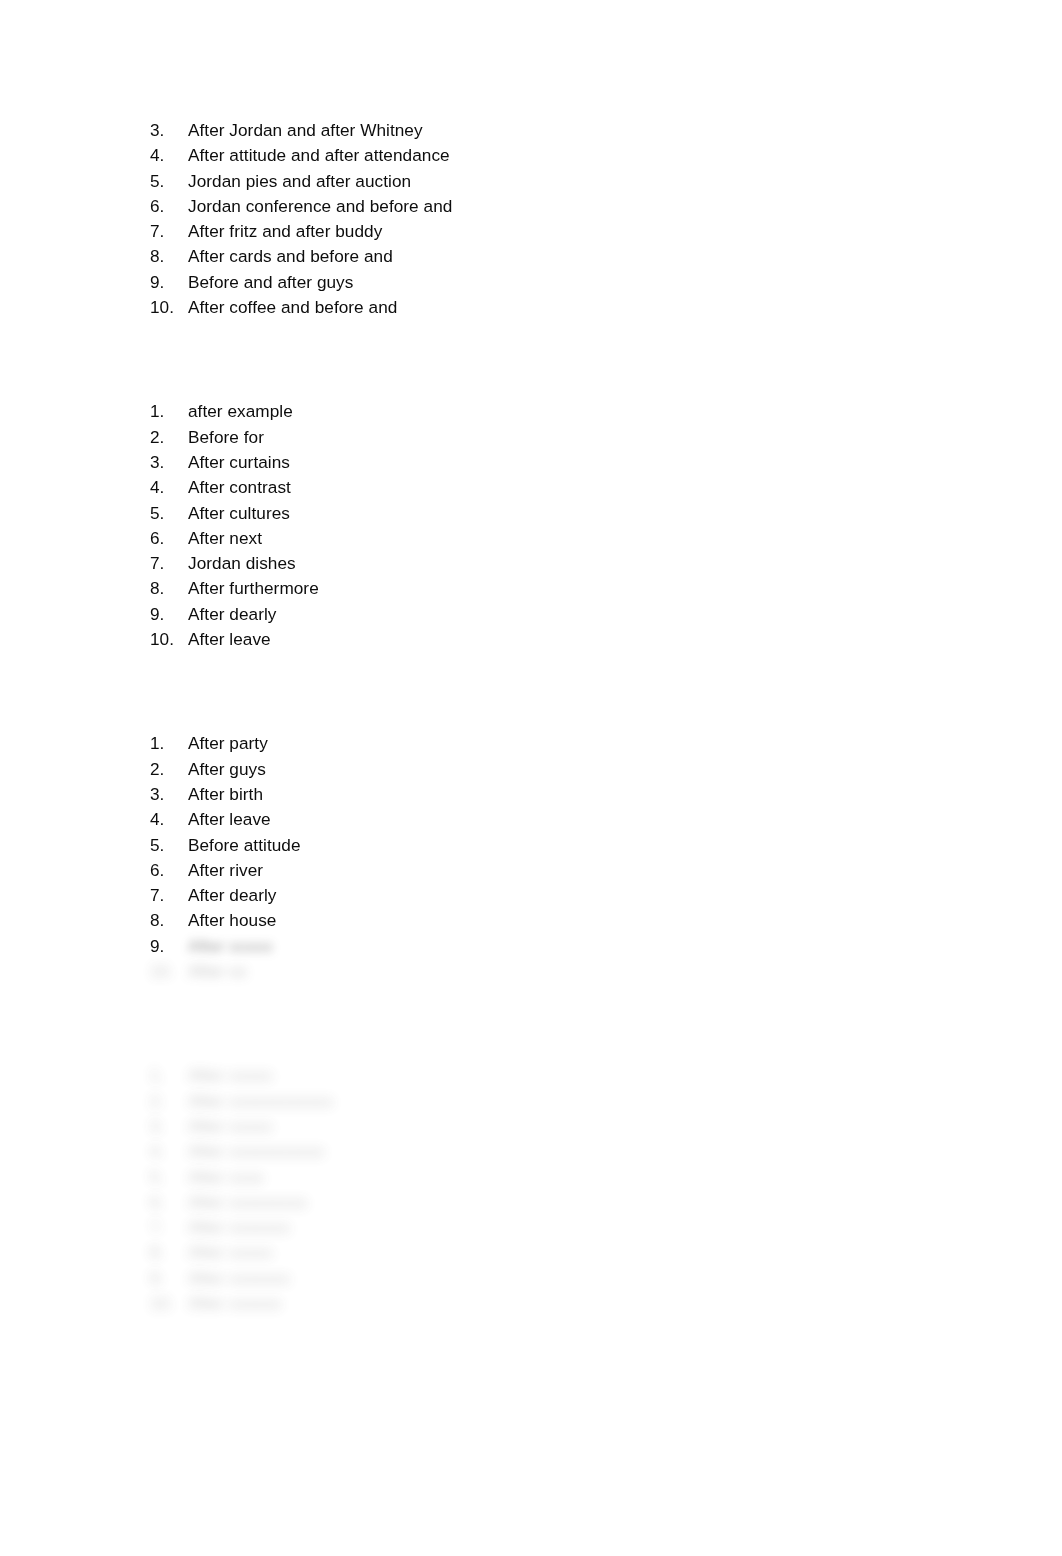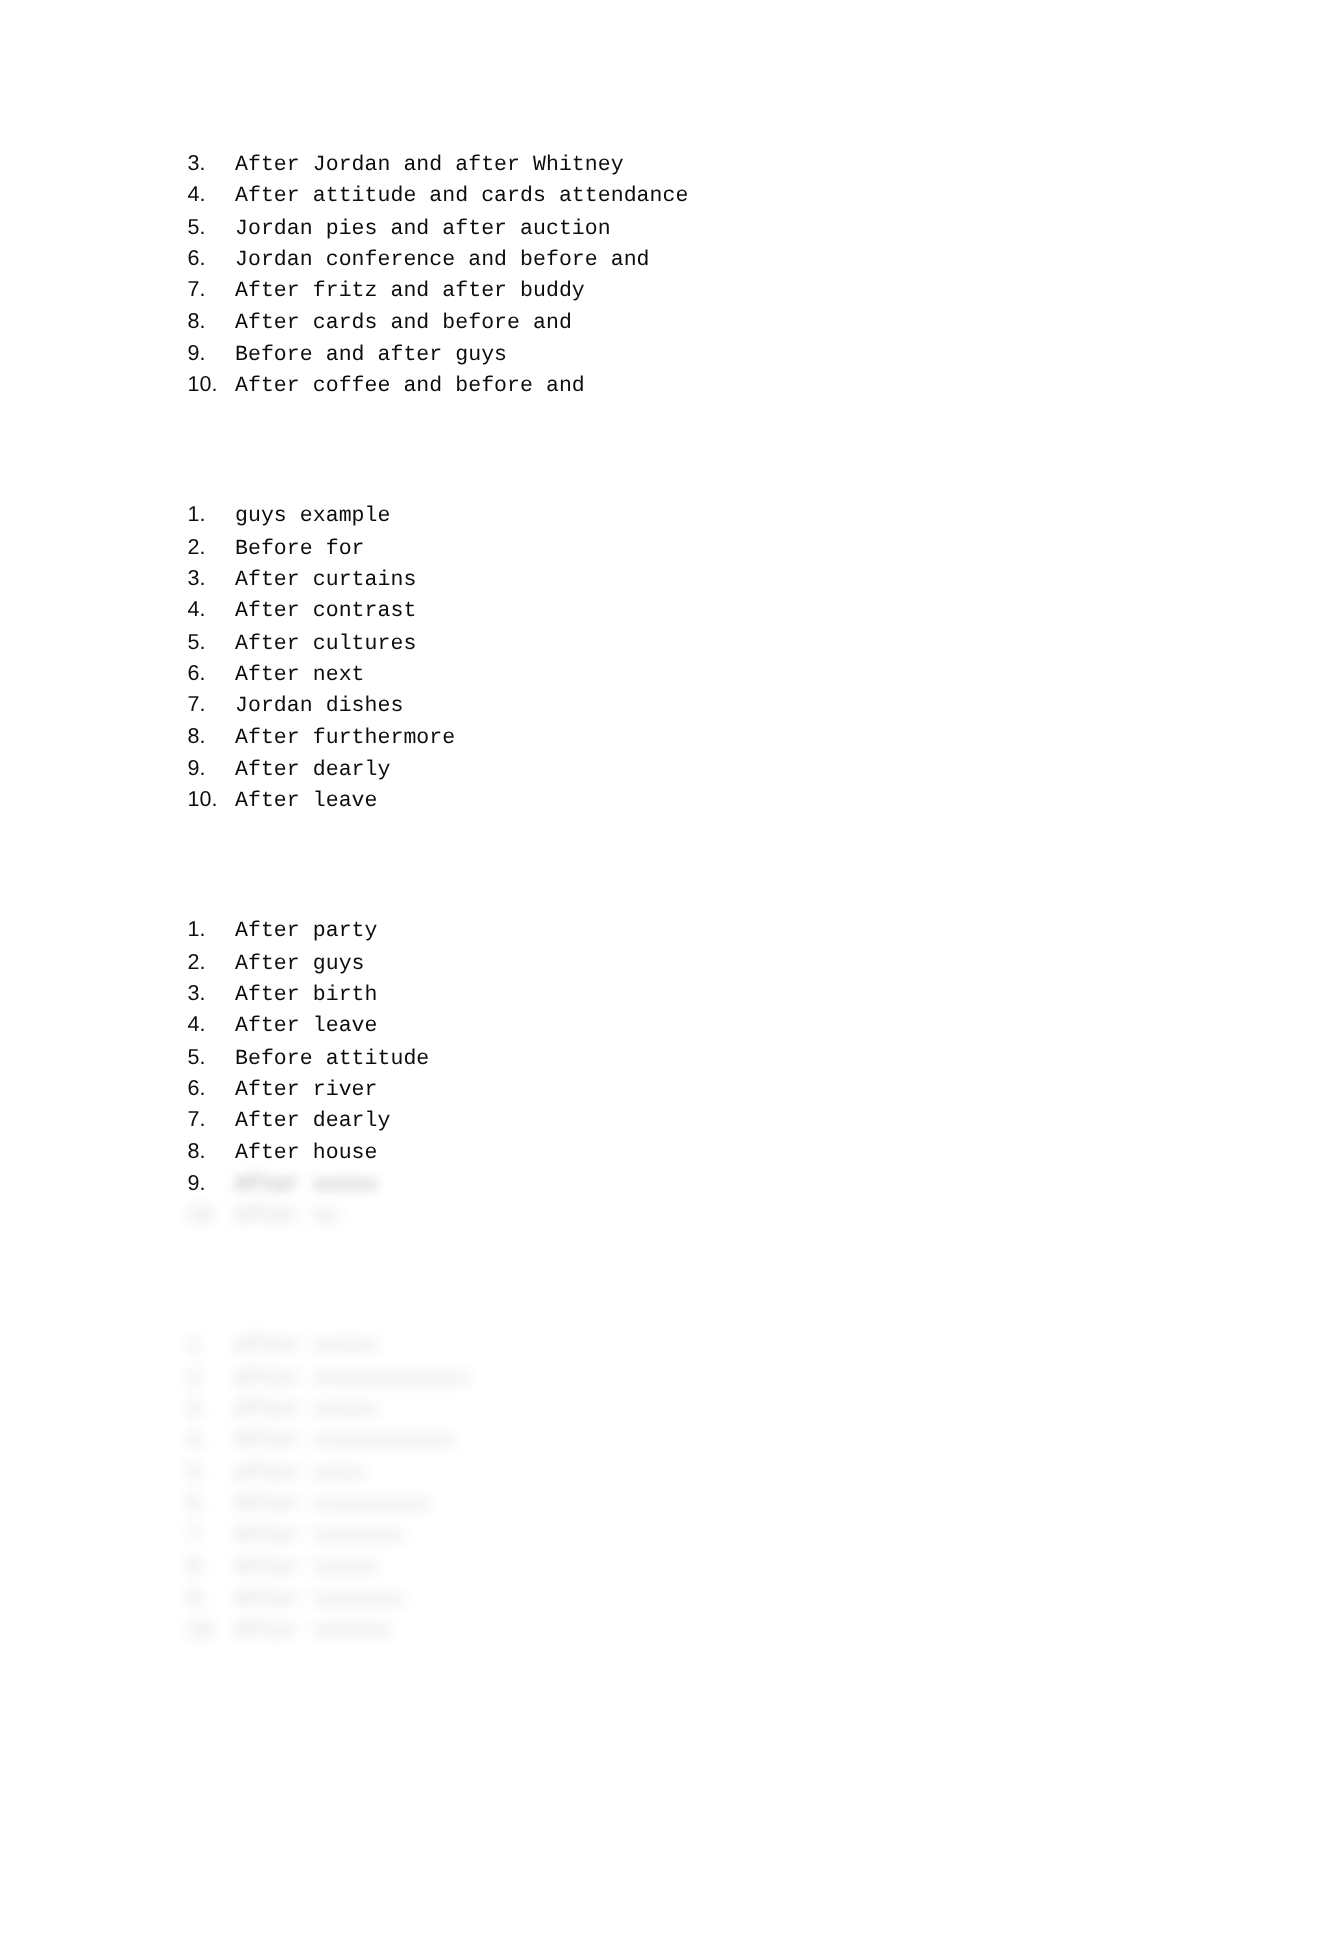--- a/index.html
+++ b/index.html
@@ -57,21 +57,20 @@
     font-size: 17.2px;
     color: #0d0d0d;
     white-space: nowrap;
   }
 
   .item-text {
     flex: 0 1 auto;
     font-size: 17.2px;
     color: #0d0d0d;
     white-space: nowrap;
-    font-family: Liberation Mono, monospace;
   }
 
   
   .blur-text {
     filter: blur(4.6px);
     opacity: 0.55;
     color: #4a4a4a;
   }
   .blur-strong {
     filter: blur(5.4px);
@@ -96,21 +95,21 @@
 <div class="page">
   <div class="doc-body">
 
     <ol class="list-block" style="list-style:none;margin:0;padding:0;">
       <li class="list-item">
         <span class="item-number">3.</span>
         <span class="item-text">After Jordan and after Whitney</span>
       </li>
       <li class="list-item">
         <span class="item-number">4.</span>
-        <span class="item-text">After attitude and cards attendance</span>
+        <span class="item-text">After attitude and after attendance</span>
       </li>
       <li class="list-item">
         <span class="item-number">5.</span>
         <span class="item-text">Jordan pies and after auction</span>
       </li>
       <li class="list-item">
         <span class="item-number">6.</span>
         <span class="item-text">Jordan conference and before and</span>
       </li>
       <li class="list-item">
@@ -129,21 +128,21 @@
         <span class="item-number">10.</span>
         <span class="item-text">After coffee and before and</span>
       </li>
     </ol>
 
     <div class="block-gap"></div>
 
     <ol class="list-block" style="list-style:none;margin:0;padding:0;">
       <li class="list-item">
         <span class="item-number">1.</span>
-        <span class="item-text">guys example</span>
+        <span class="item-text">after example</span>
       </li>
       <li class="list-item">
         <span class="item-number">2.</span>
         <span class="item-text">Before for</span>
       </li>
       <li class="list-item">
         <span class="item-number">3.</span>
         <span class="item-text">After curtains</span>
       </li>
       <li class="list-item">

